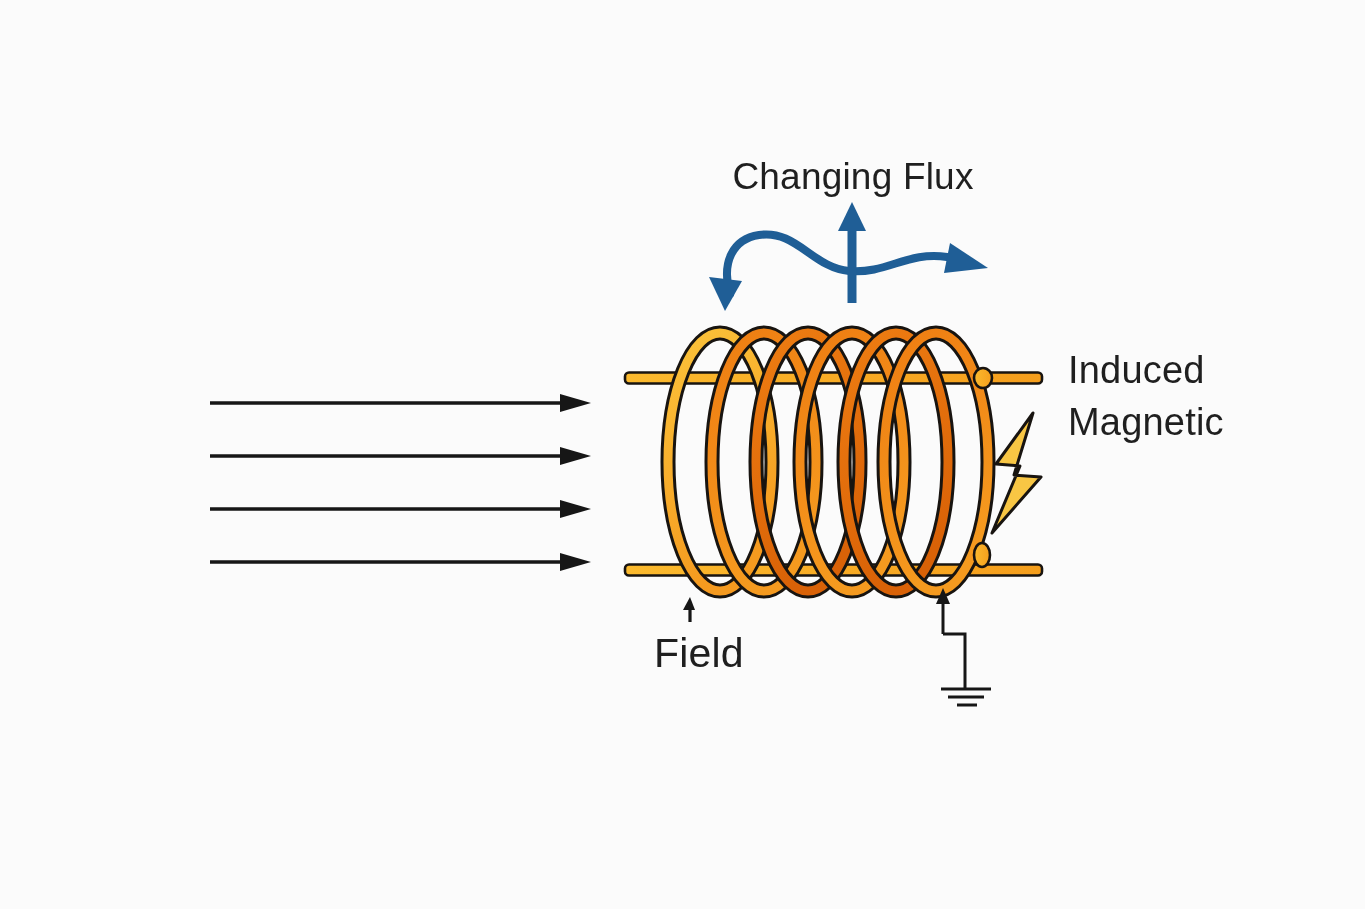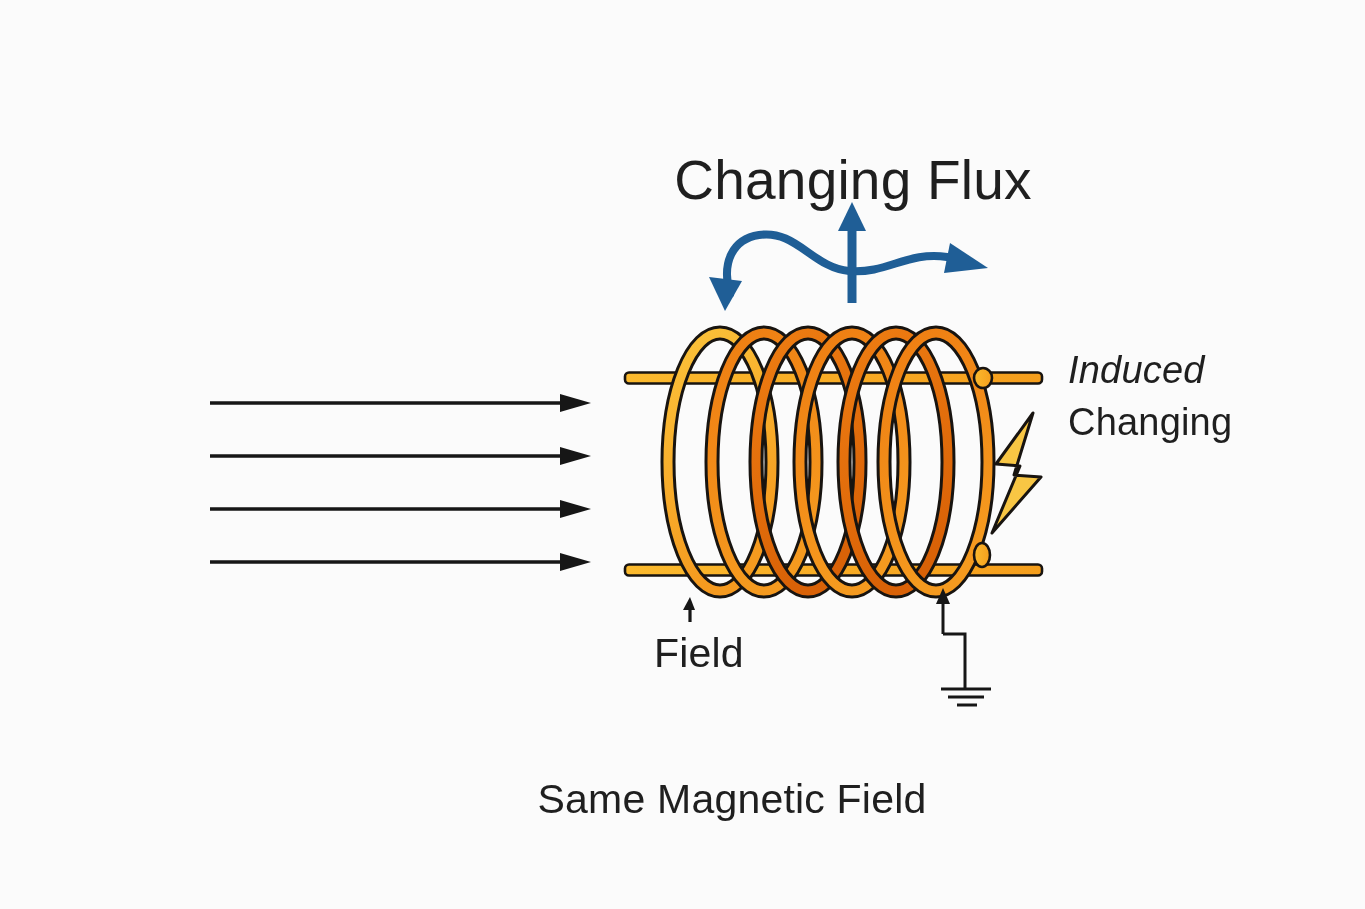--- a/index.html
+++ b/index.html
@@ -16,23 +16,23 @@
     left: 0; top: 0;
     width: 1365px; height: 909px;
   }
   .lbl {
     position: absolute;
     color: #1f1f1f;
     white-space: nowrap;
     font-weight: 400;
     letter-spacing: 0.2px;
   }
-  .lbl-changing-flux { left: 853px; top: 148px; font-size: 55px; transform: translateX(-50%); }
+  .lbl-changing-flux { left: 853px; top: 156px; font-size: 37px; transform: translateX(-50%); }
   .lbl-magnetic-field { left: 211px; top: 305px; font-size: 39px; }
-  .lbl-induced { left: 1068px; top: 349px; font-size: 38px; font-style: italic; }
+  .lbl-induced { left: 1068px; top: 349px; font-size: 38px; }
   .lbl-voltage { left: 1068px; top: 401px; font-size: 38px; }
   .lbl-coil { left: 654px; top: 630px; font-size: 41px; }
   .lbl-same-field { left: 732px; top: 776px; font-size: 41px; transform: translateX(-50%); }
 </style>
 </head>
 <body>
 
 <div class="canvas">
 
   <svg class="diagram-svg" viewBox="0 0 1365 909">
@@ -133,18 +133,17 @@
       <line x1="948" y1="697" x2="984" y2="697"></line>
       <line x1="957" y1="705" x2="977" y2="705"></line>
     </g>
   </svg>
 
   <div class="lbl lbl-changing-flux">Changing Flux</div>
 
 
   <div class="lbl lbl-induced">Induced</div>
 
-  <div class="lbl lbl-voltage">Changing</div>
+  <div class="lbl lbl-voltage">Magnetic</div>
 
   <div class="lbl lbl-coil">Field</div>
 
-  <div class="lbl lbl-same-field">Same Magnetic Field</div>
 </div>
 
 </body></html>

